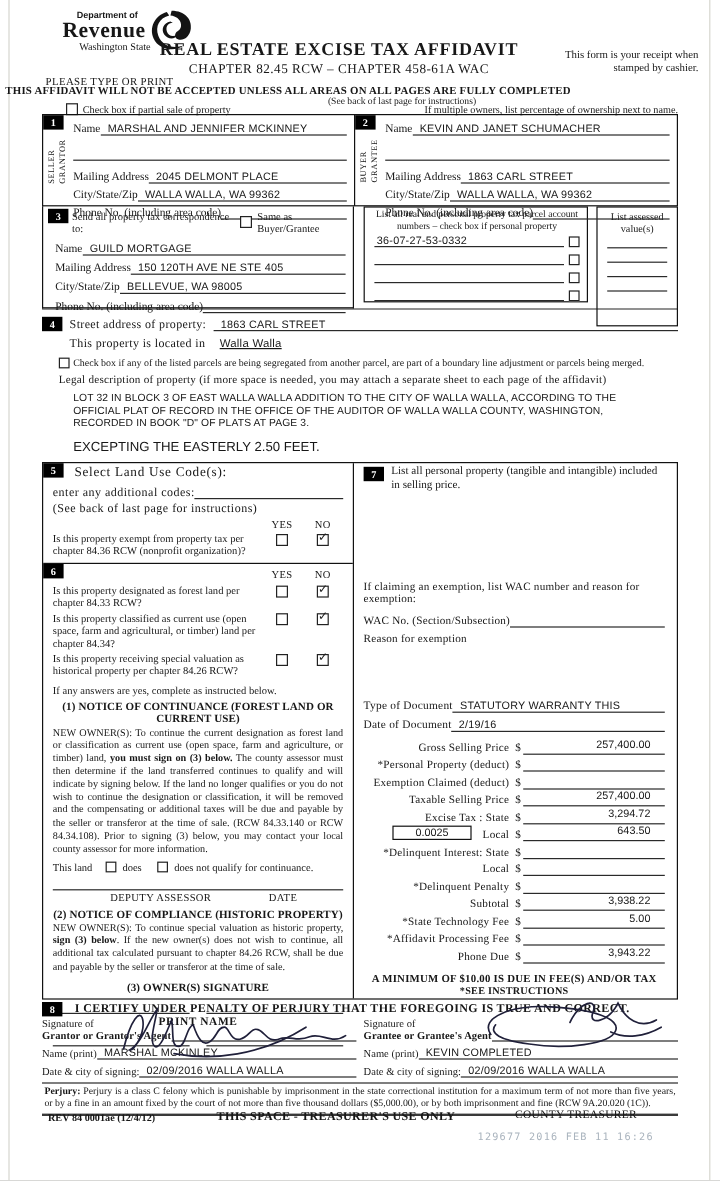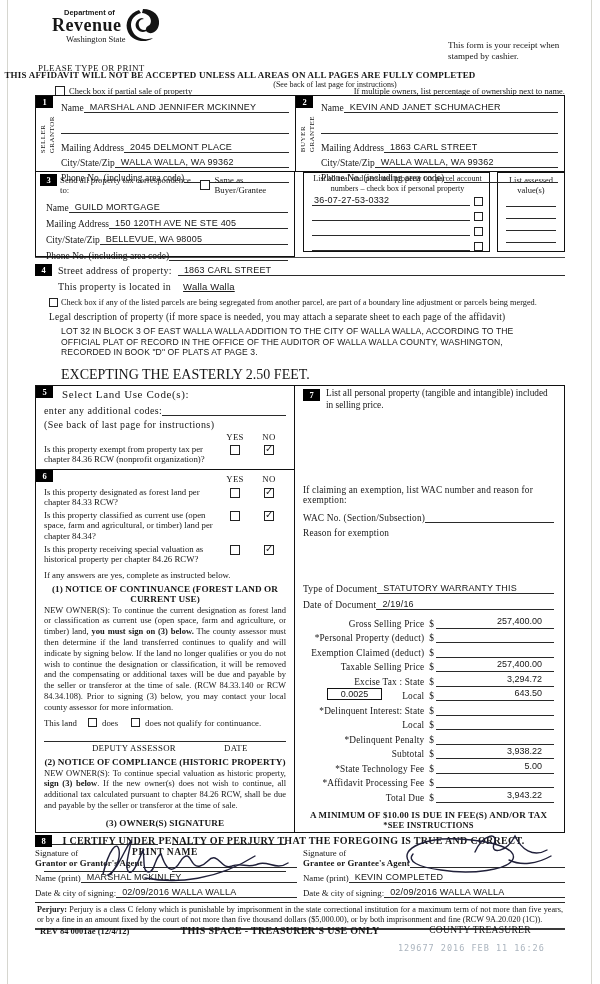--- a/index.html
+++ b/index.html
@@ -16,21 +16,21 @@
   .hdr { position:relative; height:95px; }
   .logo { position:absolute; left:52px; top:8px; display:flex; }
   .logo .l1 { font-size:7.5px; font-weight:bold; font-family:"Liberation Sans",sans-serif; padding-left:12px;}
   .logo .l2 { font-size:18px; font-weight:bold; font-family:"Liberation Serif",serif; letter-spacing:.5px; line-height:17px;}
   .logo .l3 { font-size:8.5px; font-family:"Liberation Serif",serif; padding-left:14px; }
   .swirl { margin-left:-4px; margin-top:-3px; }
   .ptp { position:absolute; left:38px; top:63px; font-size:9px; letter-spacing:.3px; }
   .hdr-c { position:absolute; left:120px; right:155px; top:34px; text-align:center; }
   .hdr-title { font-size:15px; font-weight:bold; letter-spacing:.6px; }
   .hdr-sub { font-size:11px; margin-top:1px; letter-spacing:.4px; }
-  .receipt { position:absolute; right:34px; top:40px; width:118px; font-size:9px; line-height:11px; text-align:left; }
+  .receipt { position:absolute; right:18px; top:40px; width:118px; font-size:9px; line-height:11px; text-align:right; }
   .warn { position:absolute; left:0; right:120px; top:70px; text-align:center; font-size:9px; font-weight:bold; letter-spacing:.2px; }
   .seeback-c { position:absolute; left:70px; right:0; top:80px; text-align:center; font-size:8px; }
   .partial-row { position:absolute; left:55px; right:35px; top:86px; display:flex; font-size:8.5px; align-items:flex-end; }
   .multi { margin-left:auto; font-size:8.5px; }
 
   
   .cb { width:10px; height:10px; border:1px solid #222; display:inline-block; position:relative; background:#fff; flex:none; }
   .cb .mk { position:absolute; top:-3px; left:0px; font-size:10px; font-family:"DejaVu Sans",sans-serif; color:#222; }
   .badge { width:17px; height:12px; background:#000; color:#fff; font-weight:bold; font-size:8.5px;
            display:flex; align-items:center; justify-content:center; font-family:"Liberation Serif",serif; flex:none; }
@@ -57,32 +57,32 @@
   .row3 { display:flex; height:86px; border-bottom:1px solid #4a4a4a; }
   .s3box { position:relative; width:260px; border:1px solid #111; border-top:none; }
   .s3box .fields { padding:2px 6px 0 10px; }
   .s3box .fr { margin-top:4px; }
   .sendrow { display:flex; align-items:center; gap:4px; font-size:8.8px; padding:3px 0 0 24px; }
   .parcelbox { width:187px; border:1px solid #111; margin-left:8px; height:80px; padding:1px 6px 0 8px; }
   .parcelhdr { font-size:8px; line-height:9.5px; text-align:center; }
   .prow { display:flex; align-items:flex-end; margin-top:2px; gap:4px; }
   .prow .ul { min-height:11px; }
   .prow .cb { width:9px; height:9px; margin-bottom:0; }
-  .assessbox { flex:1; border:1px solid #111; margin-left:7px; height:80px; padding:2px 8px 0 8px; }
+  .assessbox { flex:1; border:1px solid #111; margin-left:7px; height:100px; padding:2px 8px 0 8px; }
   .assesshdr { font-size:8.5px; text-align:center; }
   .assessbox .ul { margin-top:9px; min-height:3px; }
 
   
   .sec4 { position:relative; height:127px; padding-top:6px; }
   .s4line { display:flex; align-items:flex-end; gap:6px; }
   .s4line .flab { font-size:10px; letter-spacing:.3px; }
   .seg { display:flex; gap:3px; font-size:8.3px; margin-top:6px; align-items:flex-start; padding-left:14px; }
   .legal-lab { font-size:9.3px; margin-top:5px; padding-left:14px; letter-spacing:.2px; }
   .legal-txt { font-family:"Liberation Sans",sans-serif; font-size:8.6px; line-height:10.6px; margin-top:4px; padding:0 10px 0 26px; letter-spacing:.1px; }
-  .legal-txt2 { font-family:Liberation Serif, serif; font-size:14px; margin-top:9px; padding-left:26px; }
+  .legal-txt2 { font-family:Liberation Sans, sans-serif; font-size:11px; margin-top:9px; padding-left:26px; }
 
   
   .twocol { display:flex; height:448px; border:1px solid #111; }
   .colL { width:259px; border-right:1px solid #111; position:relative; }
   .colR { flex:1; position:relative; }
 
   .s5 { border-bottom:1px solid #111; padding:2px 8px 4px 8px; position:relative; }
   .s5 .title { font-size:11px; letter-spacing:.6px; padding-left:18px; }
   .codebox { border:1px solid #111; margin-top:2px; margin-left:2px; font-family:"Liberation Sans",sans-serif; font-size:7.3px; padding:1px 0 1px 4px; }
   .addl { display:flex; align-items:flex-end; margin-top:4px; font-size:10px; letter-spacing:.4px; }
@@ -117,21 +117,21 @@
   .wacrow .flab { font-size:9.3px; letter-spacing:.2px; }
   .wacrow .ul { max-width:175px; }
   .reason { font-size:9.3px; margin-top:5px; letter-spacing:.2px; }
   .docrow { display:flex; align-items:flex-end; margin-top:2px; }
   .docrow .flab { font-size:9.5px; letter-spacing:.2px; }
   .mr { display:flex; align-items:flex-end; height:14.5px; position:relative; }
   .ml { flex:1; text-align:right; font-size:9.3px; white-space:nowrap; letter-spacing:.2px; }
   .md { margin:0 2px 0 5px; font-size:9.3px; }
   .mu { width:118px; border-bottom:1px solid #2a2a2a; text-align:right; min-height:12px; }
   .mv { font-family:"Liberation Sans",sans-serif; font-size:9px; padding-right:12px; }
-  .ratebox { position:absolute; left:24px; bottom:1px; width:55px; border:1px solid #111; text-align:center;
+  .ratebox { position:absolute; left:24px; bottom:1px; width:66px; border:1px solid #111; text-align:center;
              font-family:"Liberation Sans",sans-serif; font-size:9px; background:#fff; }
   .minnote { font-size:9px; font-weight:bold; text-align:center; margin-top:7px; letter-spacing:.2px; }
   .seeinstr { font-size:8.5px; font-weight:bold; text-align:center; letter-spacing:.2px; }
 
   
   .sec8 { position:relative; height:89px; padding-top:2px; }
   .certify { display:flex; align-items:flex-start; gap:10px; }
   .certify .txt { flex:1; text-align:center; font-size:10px; font-weight:bold; letter-spacing:.3px; padding-right:40px; }
   .sigcols { display:flex; gap:6px; margin-top:1px; }
   .sigcol { flex:1; position:relative; }
@@ -164,20 +164,24 @@
         <div class="l2">Revenue</div>
         <div class="l3">Washington State</div>
       </div>
       <svg class="swirl" width="40" height="40" viewBox="0 0 40 40">
         <path d="M21 4 C32 4 38 11 37 19 C36 27 29 30 25 27 C23 25 24 22 26 21 C31 19 30 9 20 8 Z" fill="#141414"></path>
         <path d="M17 5 C7 8 2 18 6 27 C10 36 23 39 31 33 C22 36 13 33 10 25 C7 17 11 10 19 8 Z" fill="#141414"></path>
         <path d="M20 13 C14 14 12 20 15 24 C18 28 24 28 26 24 C22 26 18 25 17 21 C16 17 18 14 22 14 Z" fill="#141414"></path>
       </svg>
     </div>
     <div class="ptp">PLEASE TYPE OR PRINT</div>
+    <div class="hdr-c">
+      <div class="hdr-title">REAL ESTATE EXCISE TAX AFFIDAVIT</div>
+      <div class="hdr-sub">CHAPTER 82.45 RCW – CHAPTER 458-61A WAC</div>
+    </div>
     <div class="receipt">This form is your receipt when stamped by cashier.</div>
     <div class="warn">THIS AFFIDAVIT WILL NOT BE ACCEPTED UNLESS ALL AREAS ON ALL PAGES ARE FULLY COMPLETED</div>
     <div class="seeback-c">(See back of last page for instructions)</div>
     <div class="partial-row">
       <span class="cb" style="margin-right:4px;"></span>
       <span>Check box if partial sale of property</span>
       <span class="multi">If multiple owners, list percentage of ownership next to name.</span>
     </div>
   </div>
 
@@ -521,21 +525,21 @@
             <span class="ml">*State Technology Fee</span>
               <span class="md">$</span>
             <span class="mu"><span class="mv">5.00</span></span>
           </div>
           <div class="mr">
             <span class="ml">*Affidavit Processing Fee</span>
               <span class="md">$</span>
             <span class="mu"><span class="mv"></span></span>
           </div>
           <div class="mr">
-            <span class="ml">Total Due</span>
+            <span class="ml">Phone Due</span>
               <span class="md">$</span>
             <span class="mu"><span class="mv">3,943.22</span></span>
           </div>
 
           <div class="minnote">A MINIMUM OF $10.00 IS DUE IN FEE(S) AND/OR TAX</div>
           <div class="seeinstr">*SEE INSTRUCTIONS</div>
         </div>
       </div>
     </div>
 

